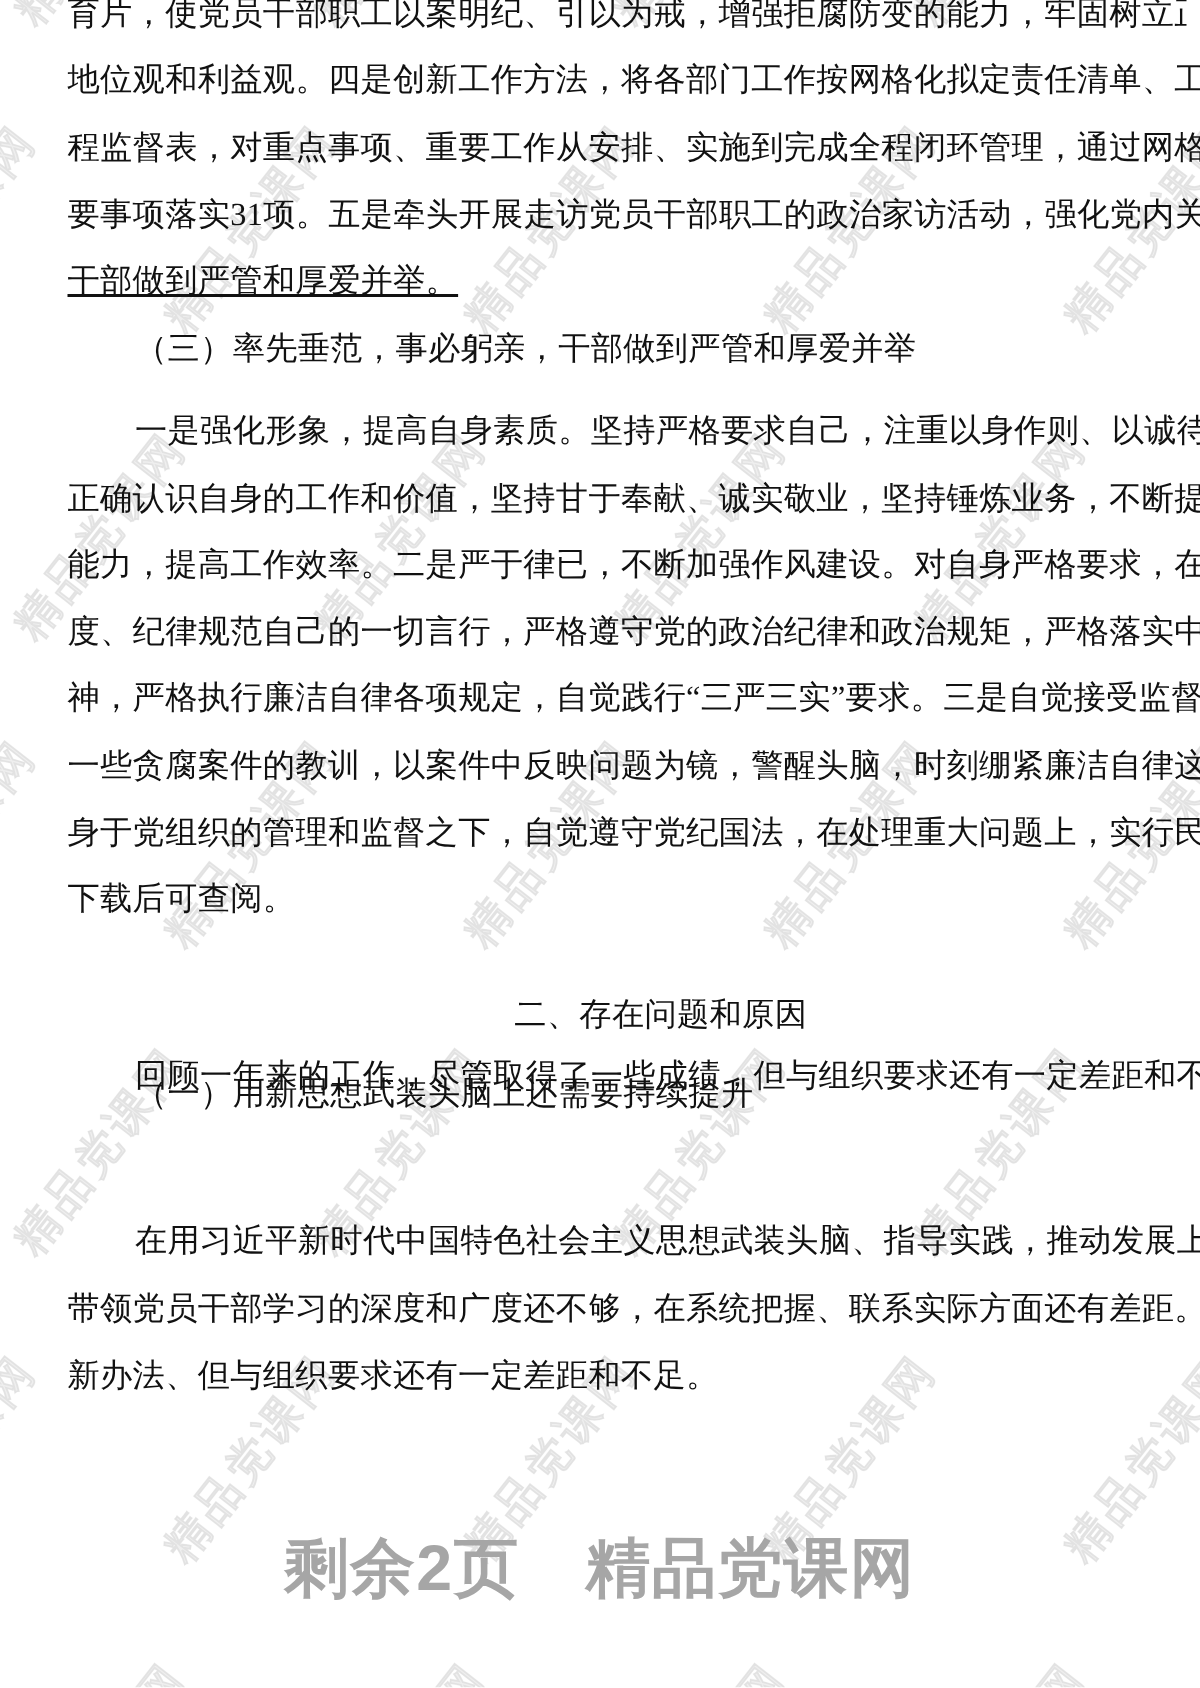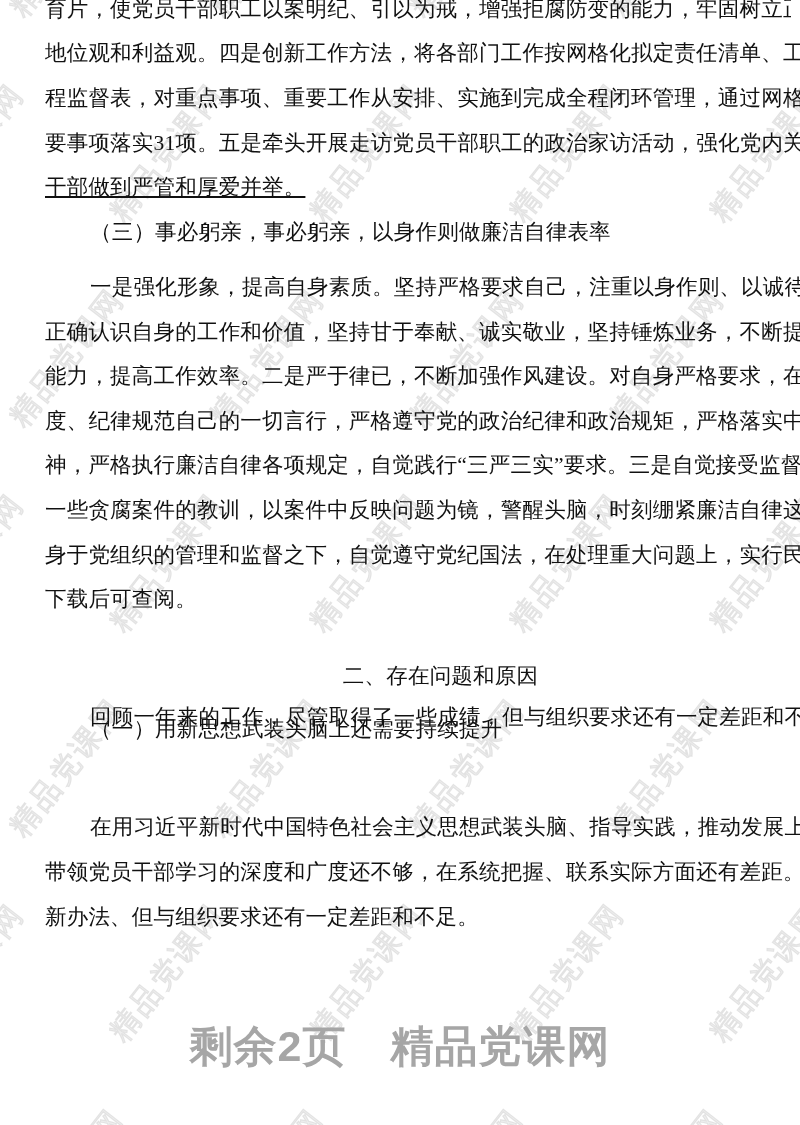--- a/index.html
+++ b/index.html
@@ -275,21 +275,21 @@
         <span>活</span>
         <span>动</span>
         <span>，</span>
         <span>强</span>
         <span>化</span>
         <span>党</span>
         <span>内</span>
         <span>关</span>
       </div>
       <div class="line" style="top: 170px; text-decoration: underline;">干部做到严管和厚爱并举。</div>
-      <div class="line indent" style="top: 215px;">（三）事必躬亲，事必躬亲，以身作则做廉洁自律表率</div>
+      <div class="line indent" style="top: 215px;">（三）率先垂范，事必躬亲，干部做到严管和厚爱并举</div>
       <div class="line indent just" style="top: 270px;">
         <span>一</span>
         <span>是</span>
         <span>强</span>
         <span>化</span>
         <span>形</span>
         <span>象</span>
         <span>，</span>
         <span>提</span>
         <span>高</span>

